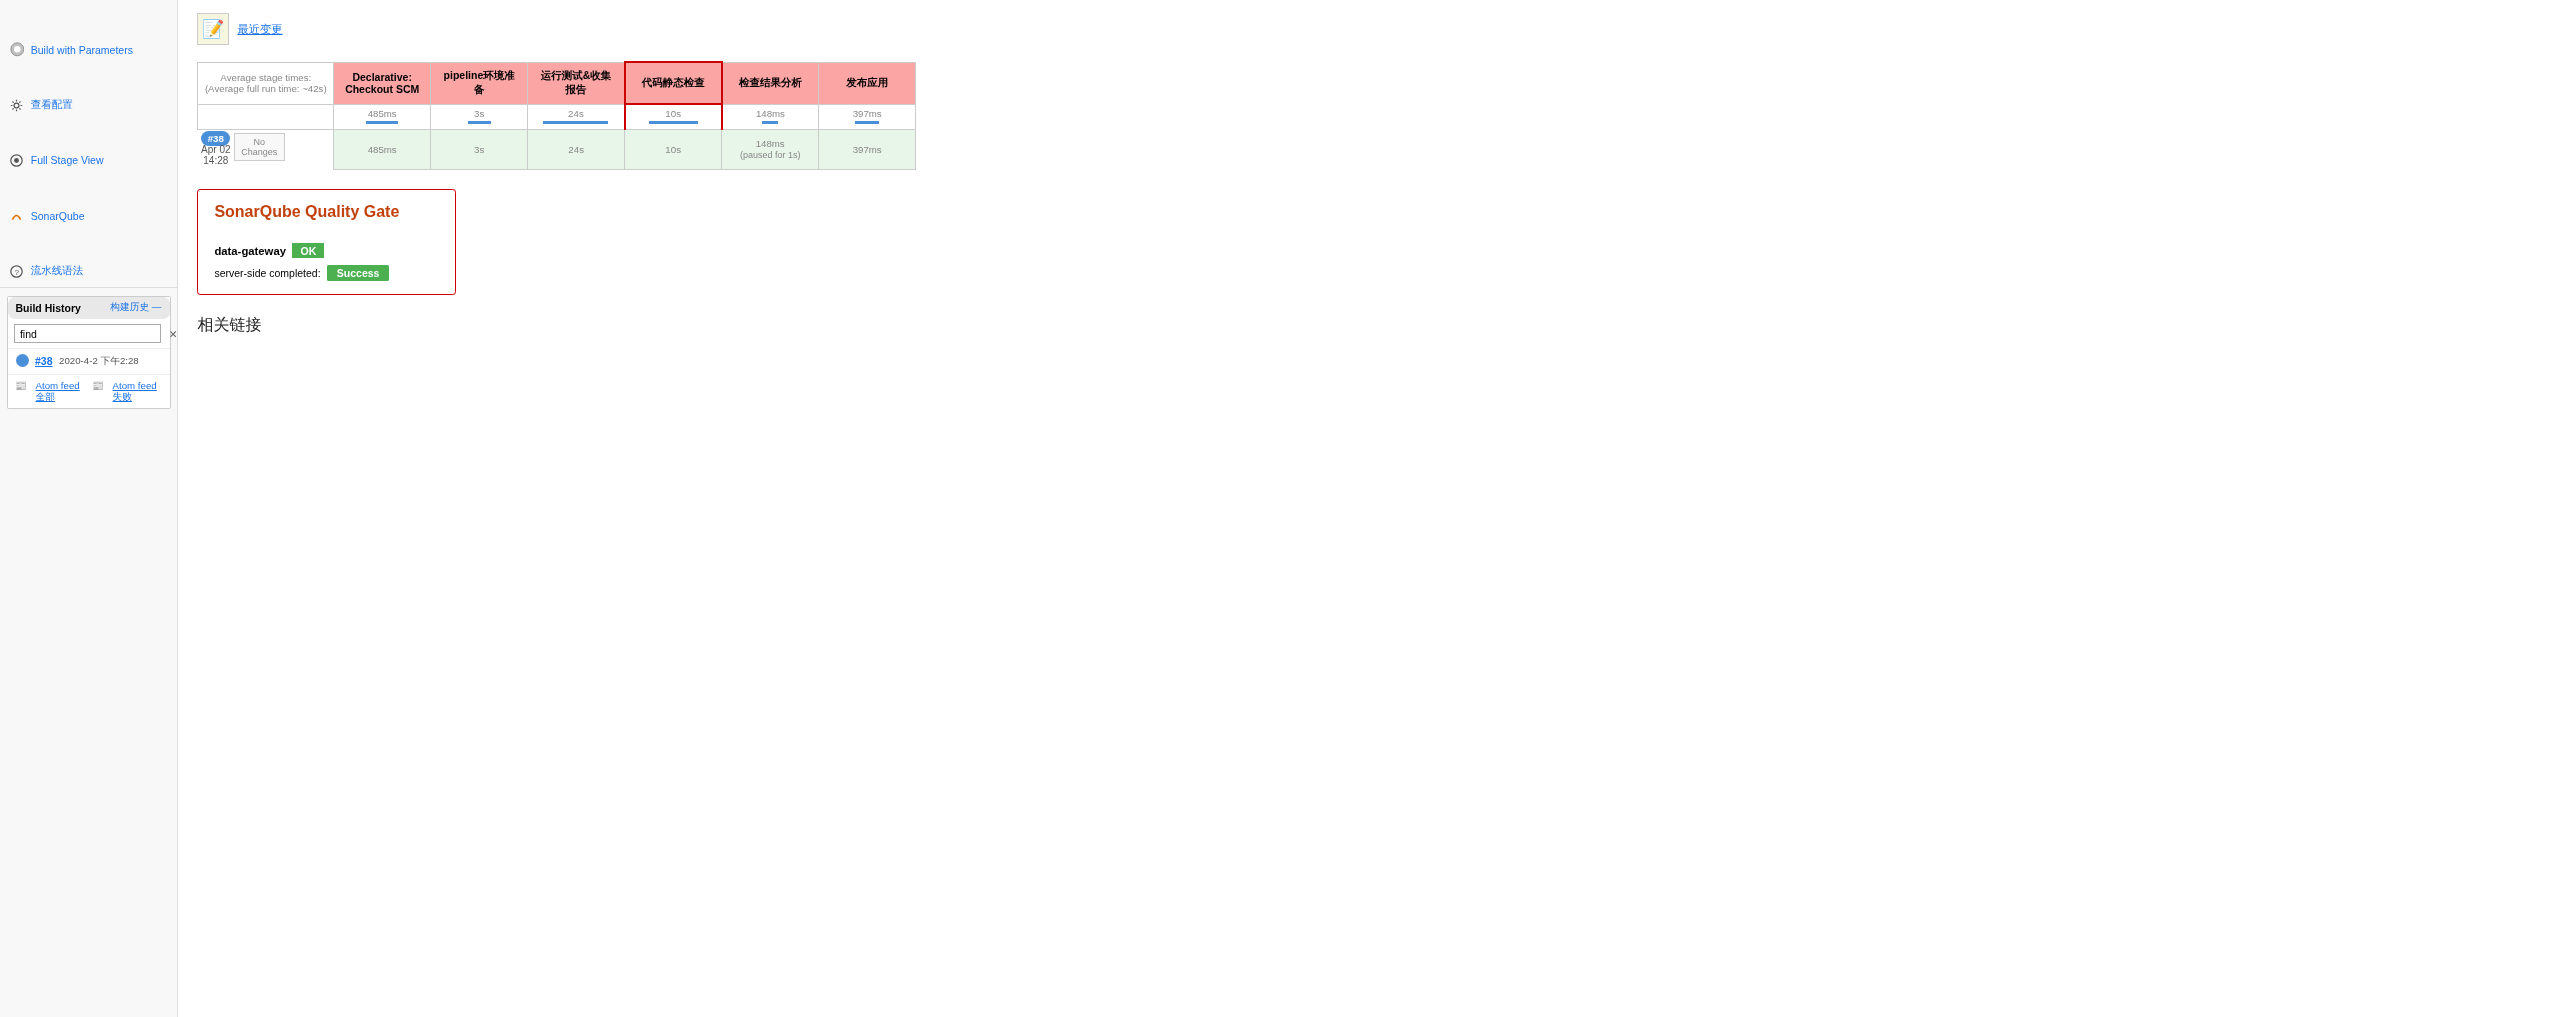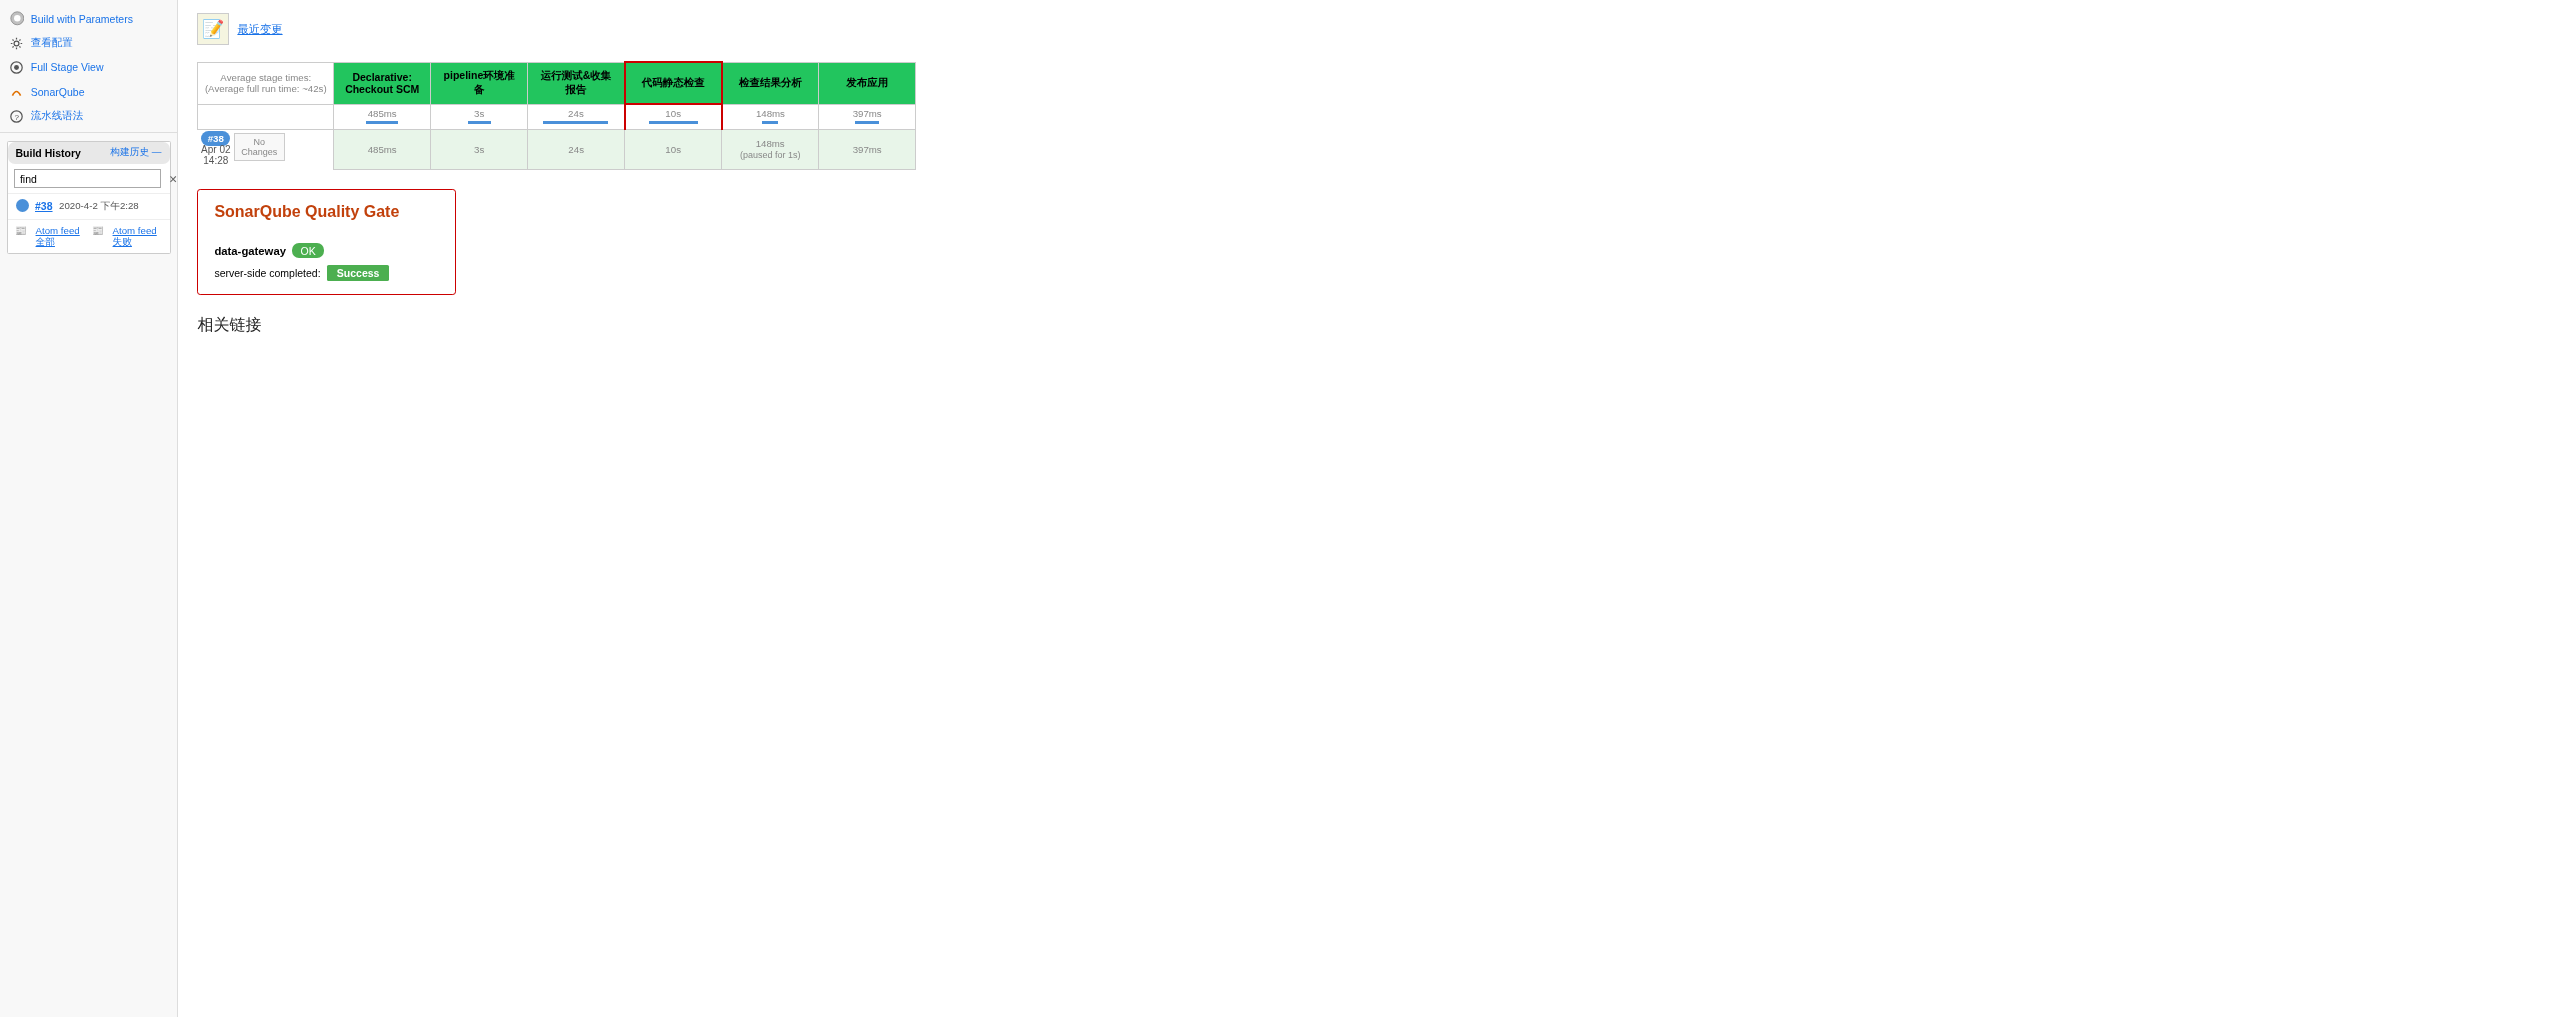--- a/index.html
+++ b/index.html
@@ -14,20 +14,21 @@
       padding: 6.5px 0;
     }
     .sidebar-item {
       display: flex;
       align-items: center;
       padding: 4.9px 9.7px;
       cursor: pointer;
       gap: 6.5px;
       color: #1a73e8;
       font-size: 10.5px;
+      margin-top: 31px;
     }
     .sidebar-icon {
       width: 14.6px;
       height: 14.6px;
       display: flex;
       align-items: center;
       justify-content: center;
       flex-shrink: 0;
     }
     .sidebar-label { color: #1a73e8; text-decoration: none; }
@@ -134,21 +135,21 @@
       overflow-x: auto;
       margin-bottom: 19.4px;
     }
     .stage-table {
       border-collapse: collapse;
       min-width: 566px;
     }
     .stage-table th {
       border: 0.8px solid #ccc;
       padding: 6.5px 9.7px;
-      background: #22c55e;
+      background: #fca5a5;
       font-size: 10.5px;
       text-align: center;
       font-weight: bold;
       min-width: 97px;
     }
     .stage-table th.highlighted {
       border: 2.4px solid #cc0000;
     }
     .stage-table td {
       border: 0.8px solid #ccc;
@@ -221,23 +222,23 @@
       align-items: center;
       gap: 6.5px;
       margin-bottom: 6.5px;
       font-size: 11.3px;
       font-weight: bold;
     }
     .badge-ok {
       background: #4caf50;
       color: white;
       padding: 1.6px 8px;
-      font-weight: normal;
-      font-size: 10.5px;
-      border-radius: 7px;
+      font-weight: bold;
+      font-size: 10.5px;
+      border-radius: 0;
     }
     .badge-success {
       background: #4caf50;
       color: white;
       padding: 2.4px 9.7px;
       font-weight: bold;
       font-size: 10.5px;
       border-radius: 1.6px;
     }
     .quality-gate-processing {

